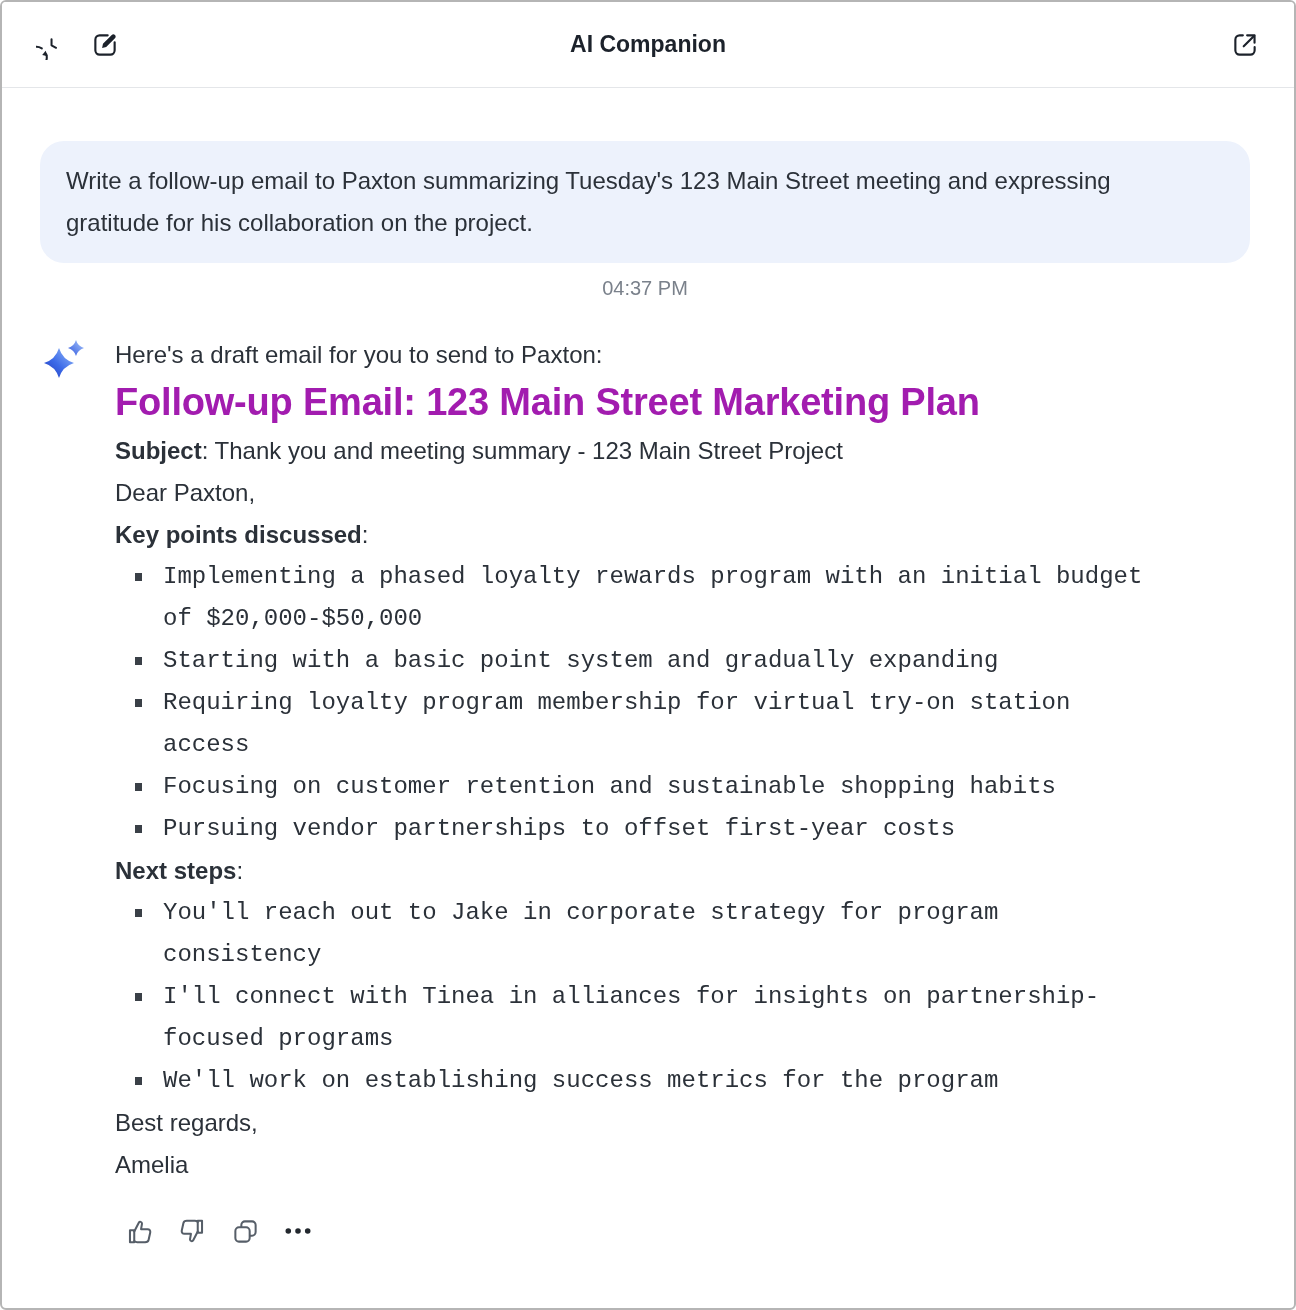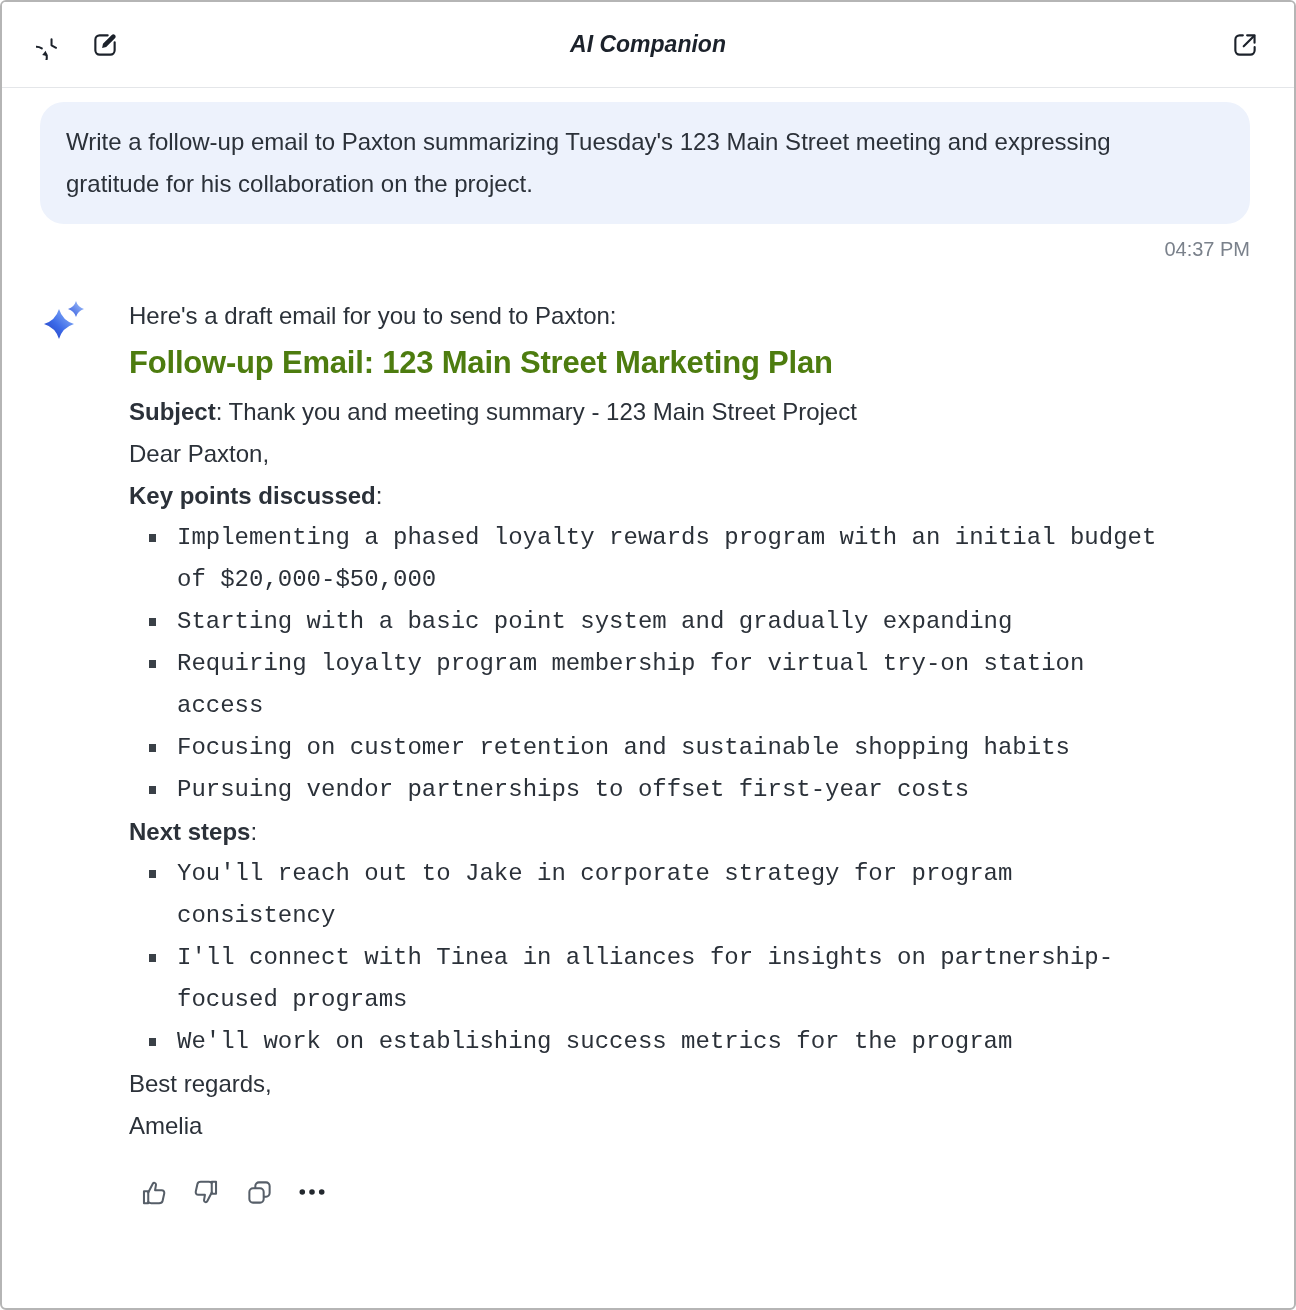--- a/index.html
+++ b/index.html
@@ -14,21 +14,20 @@
   }
   
   .app-header {
     position: relative;
     height: 86px;
     display: flex;
     align-items: center;
     padding: 11px 34px;
     border-bottom: 1px solid #e4e6e9;
     background: #fff;
-    font-style: italic;
   }
   .header-left { display: flex; align-items: center; gap: 24px; }
   .icon-btn {
     width: 30px; height: 30px;
     display: inline-flex; align-items: center; justify-content: center;
     cursor: pointer; background: none; border: none; padding: 0;
   }
   .app-title {
     position: absolute; left: 0; right: 0;
     text-align: center;
@@ -39,38 +38,39 @@
 
   
   .chat { padding: 14px 44px 0 38px; }
   .user-bubble {
     background: #edf2fc;
     border-radius: 24px;
     padding: 19px 26px;
     font-size: 24px;
     line-height: 42px;
     color: #2b3139;
+    margin-top: 39px;
   }
   .user-bubble .bubble-text { max-width: 1110px; display: block; }
   .timestamp-row {
-    text-align: right;
+    text-align: center;
     margin-top: 14px;
     font-size: 20px;
     color: #7a818b;
   }
 
   
   .ai-row { display: flex; align-items: flex-start; margin-top: 34px; }
   .ai-avatar { width: 75px; flex: 0 0 75px; padding-top: 2px; }
-  .ai-content { flex: 1; font-size: 24px; line-height: 42px; color: #2b3139; max-width: 1145px; margin-left: 14px; }
+  .ai-content { flex: 1; font-size: 24px; line-height: 42px; color: #2b3139; max-width: 1145px; }
   .ai-content p, .ai-content h1, .ai-content ul { max-width: 1055px; }
   .email-title {
-    font-size: 31px;
+    font-size: 38px;
     font-weight: bold;
-    color: #4d7c0f;
+    color: #a21caf;
     line-height: 44px;
     margin: 4px 0 6px 0;
     letter-spacing: -0.2px;
   }
   .bold-label { font-weight: bold; text-align: right; }
   .bullet-list { list-style: none; margin: 0; padding: 0 0 0 48px; }
   .bullet-list li { position: relative; font-family: Liberation Mono, monospace; }
   .bullet-list li::before {
     content: "";
     position: absolute;

